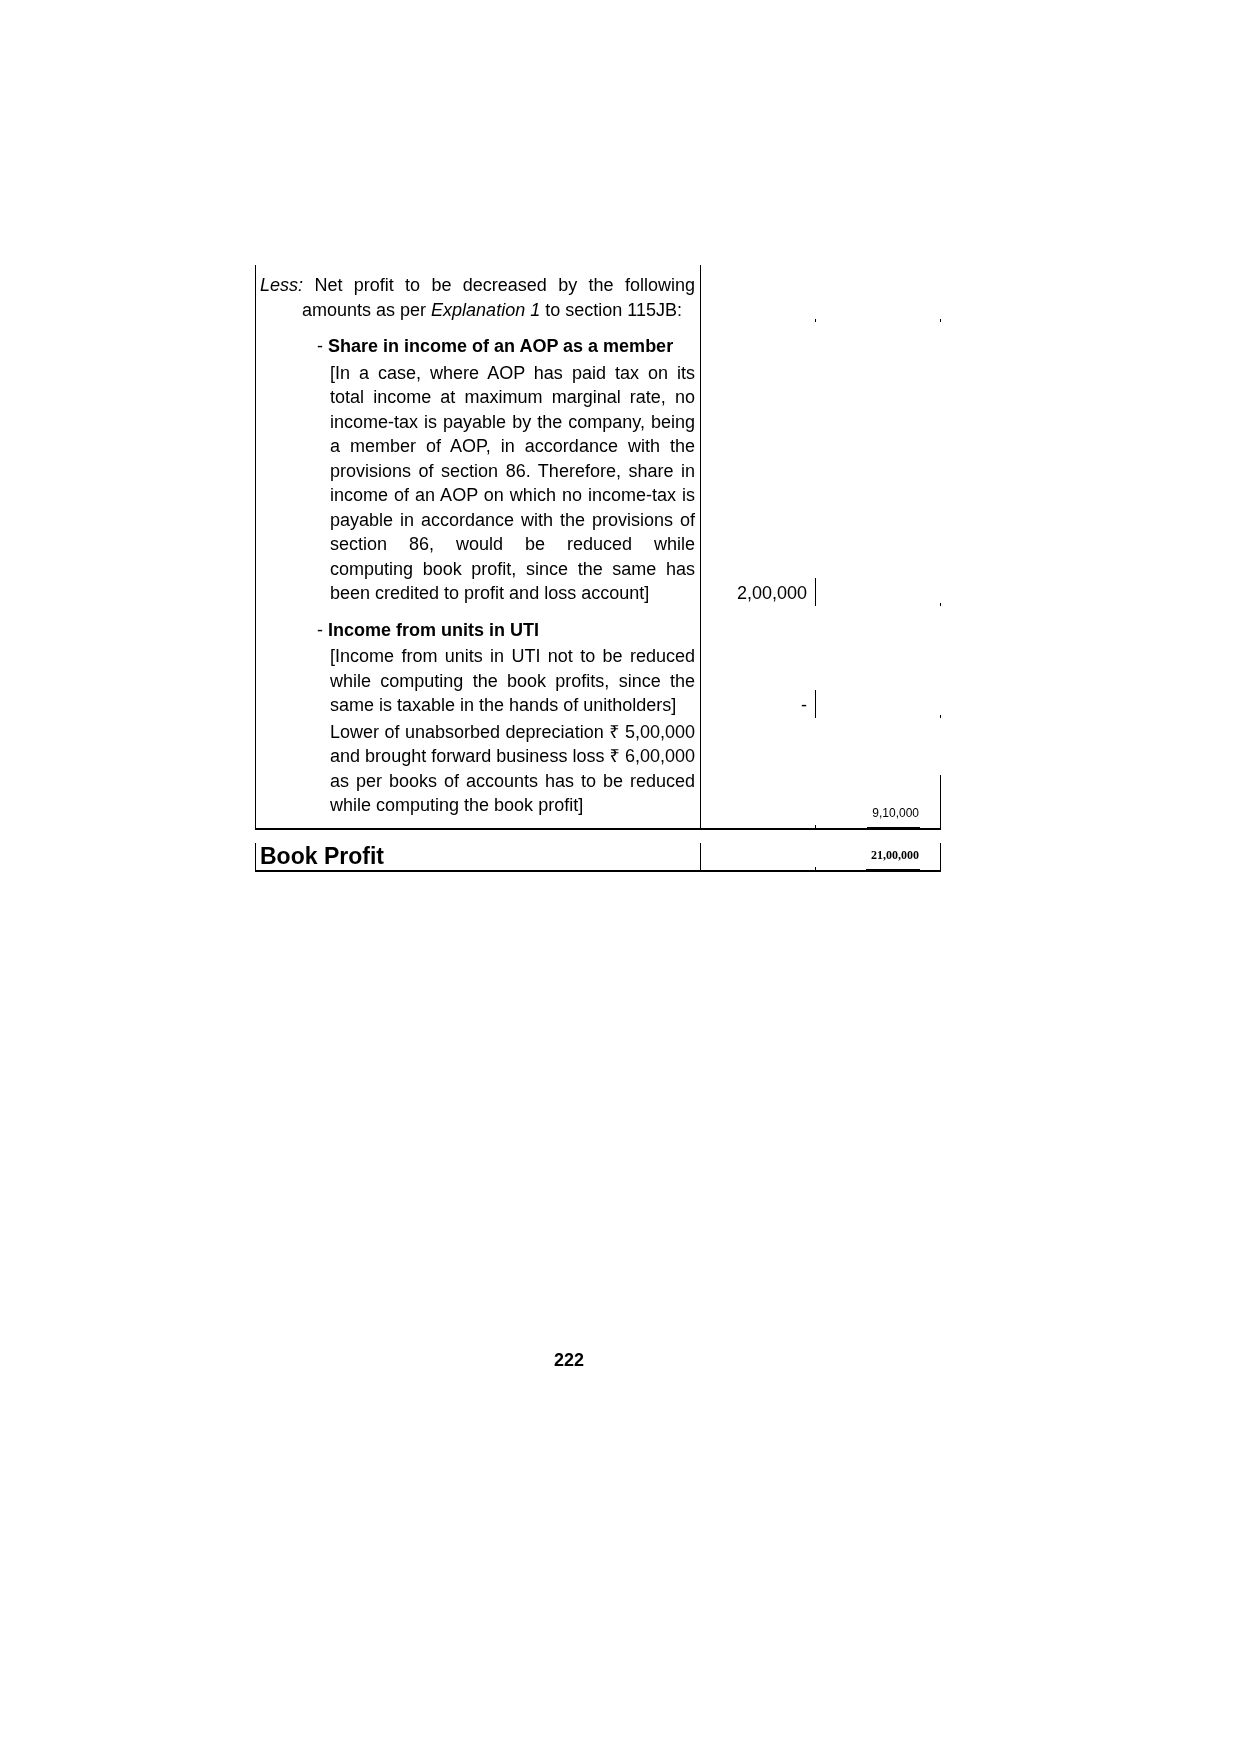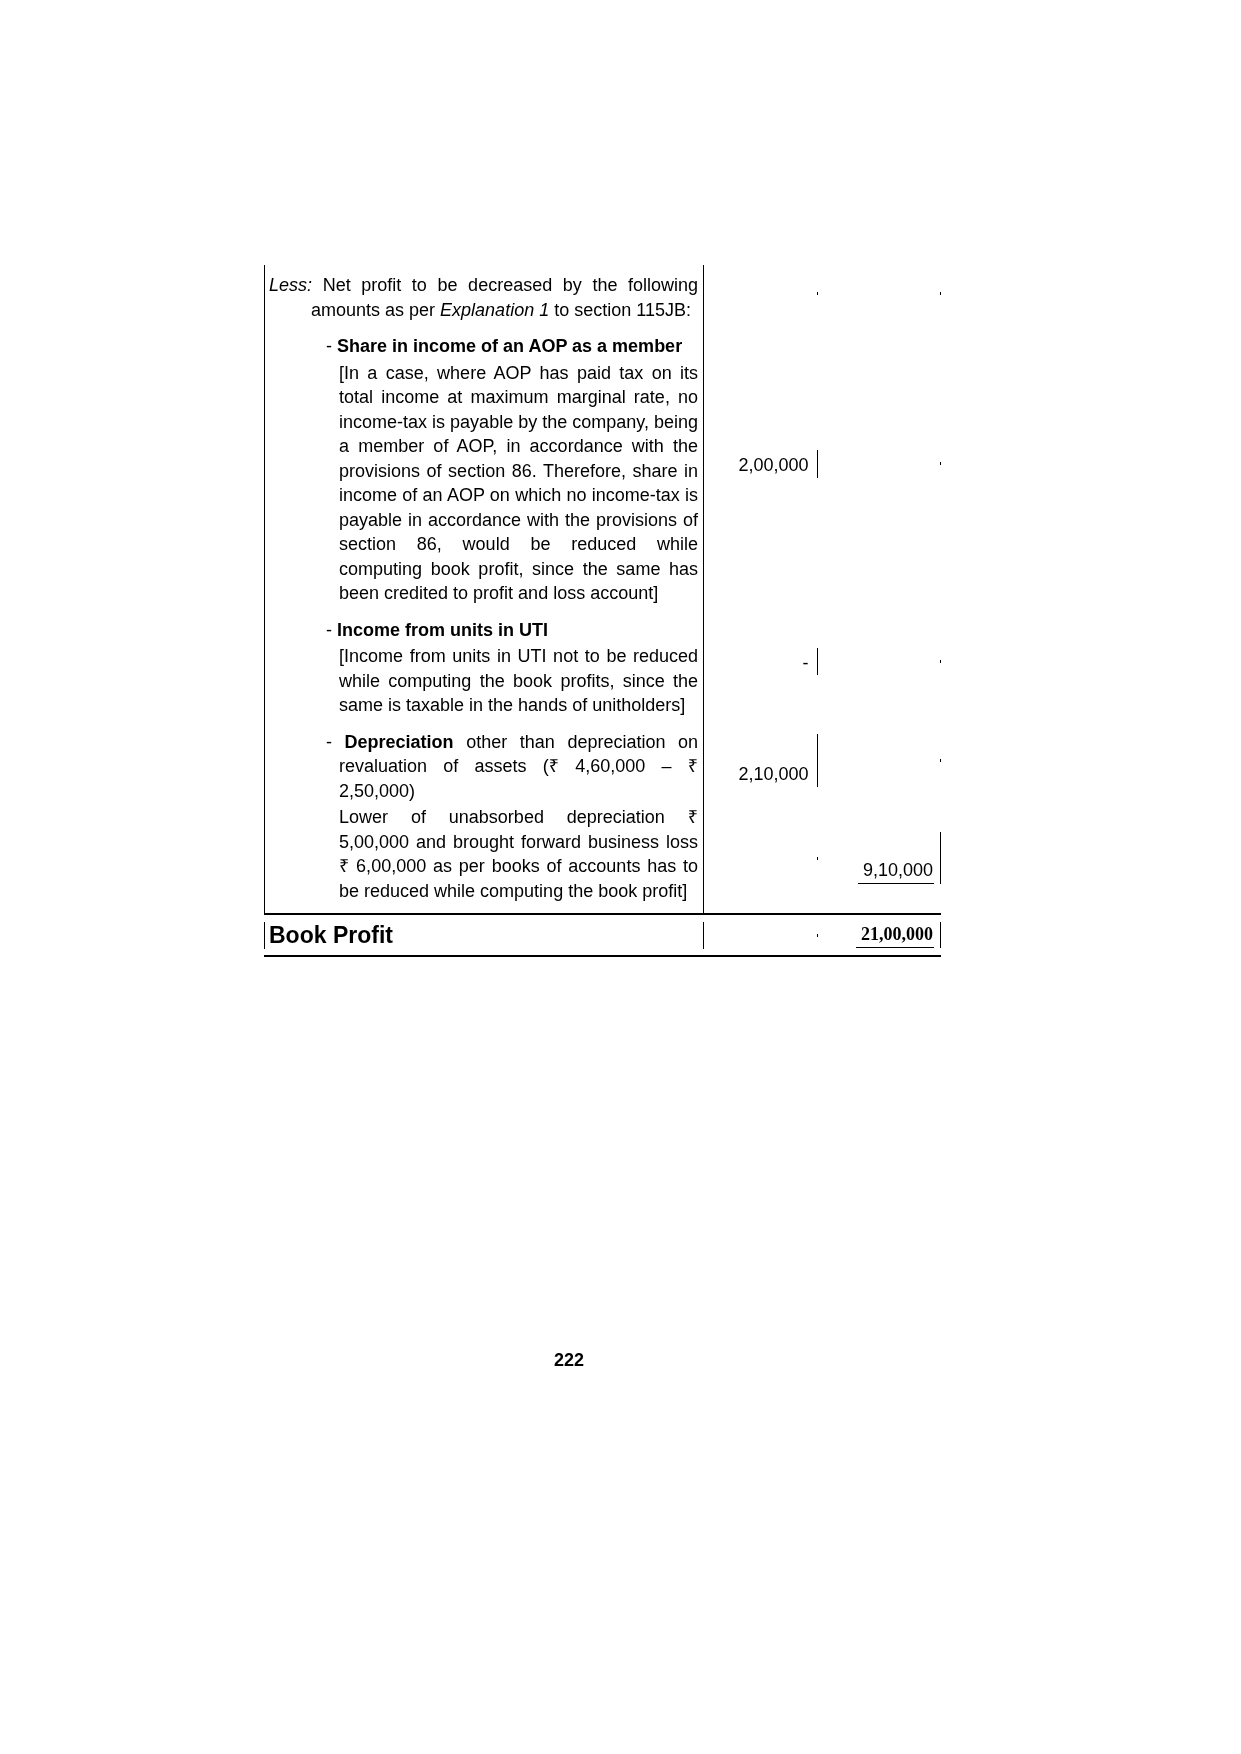--- a/index.html
+++ b/index.html
@@ -15,22 +15,21 @@
     color: #000000;
   }
   .doc-table {
     position: absolute;
     left: 255px;
     top: 265px;
     width: 686px;
   }
   .row {
     display: flex;
-    align-items: center;
-    margin-left: 9px;
+    align-items: flex-end;
   }
   .cell {
     box-sizing: border-box;
   }
   .cell-desc {
     width: 446px;
     border-left: 1.5px solid #000;
     border-right: 1.5px solid #000;
     padding: 0 5px 0 4px;
   }
@@ -39,22 +38,22 @@
     border-right: 1.5px solid #000;
     text-align: right;
     padding: 3px 8px 0 0;
     font-size: 18px;
     line-height: 24.5px;
   }
   .cell-a2 {
     width: 125px;
     border-right: 1.5px solid #000;
     text-align: right;
-    padding: 3px 6px 0 0;
-    font-size: 18px;
+    padding: 3px 20px 0 0;
+    font-size: 12px;
     line-height: 24.5px;
   }
   p {
     margin: 0;
     font-size: 18px;
     line-height: 24.5px;
     text-align: justify;
   }
   .p-header {
     margin-top: 8px;
@@ -136,27 +135,20 @@
 
   <div class="row">
     <div class="cell cell-desc">
       <p class="p-title"><span>-</span> <span class="b">Income from units in UTI</span><span></span></p>
       <p class="p-note">[Income from units in UTI not to be reduced while computing the book profits, since the same is taxable in the hands of unitholders]</p>
     </div>
     <div class="cell cell-a1"><span>-</span></div>
     <div class="cell cell-a2"></div>
   </div>
 
-  <div class="row">
-    <div class="cell cell-desc">
-      <p class="p-title"><span>-</span> <span class="b">Depreciation</span><span> other than depreciation on revaluation of assets (₹ 4,60,000 – ₹ 2,50,000)</span></p>
-    </div>
-    <div class="cell cell-a1 pad-line2-a1"><span>2,10,000</span></div>
-    <div class="cell cell-a2"></div>
-  </div>
 
 
   <div class="row">
     <div class="cell cell-desc">
       <p class="p-note p-note-last">Lower of unabsorbed depreciation ₹ 5,00,000 and brought forward business loss ₹ 6,00,000 as per books of accounts has to be reduced while computing the book profit]</p>
     </div>
     <div class="cell cell-a1"></div>
     <div class="cell cell-a2 pad-line2-a2"><span class="u">9,10,000</span></div>
   </div>
 

